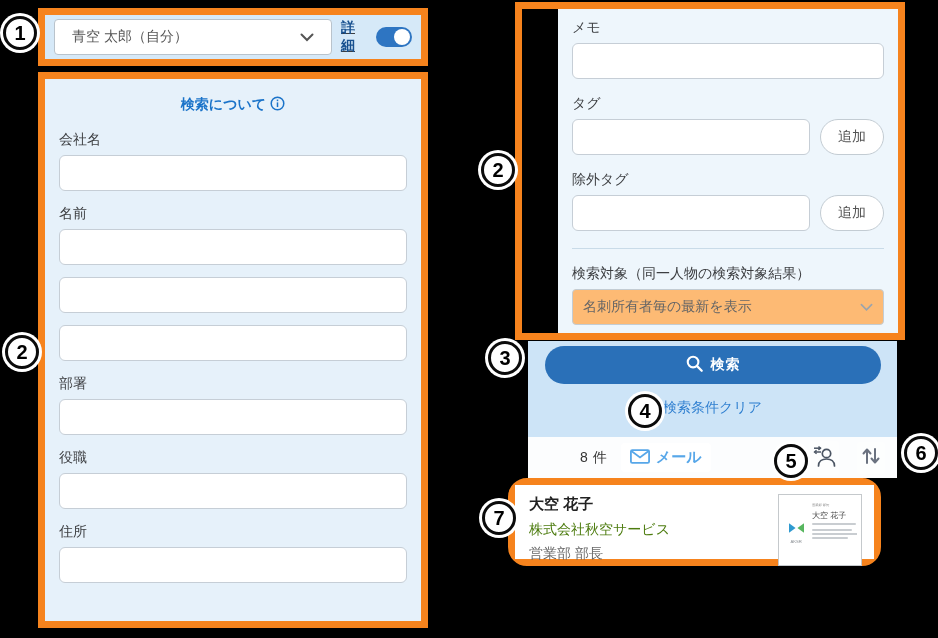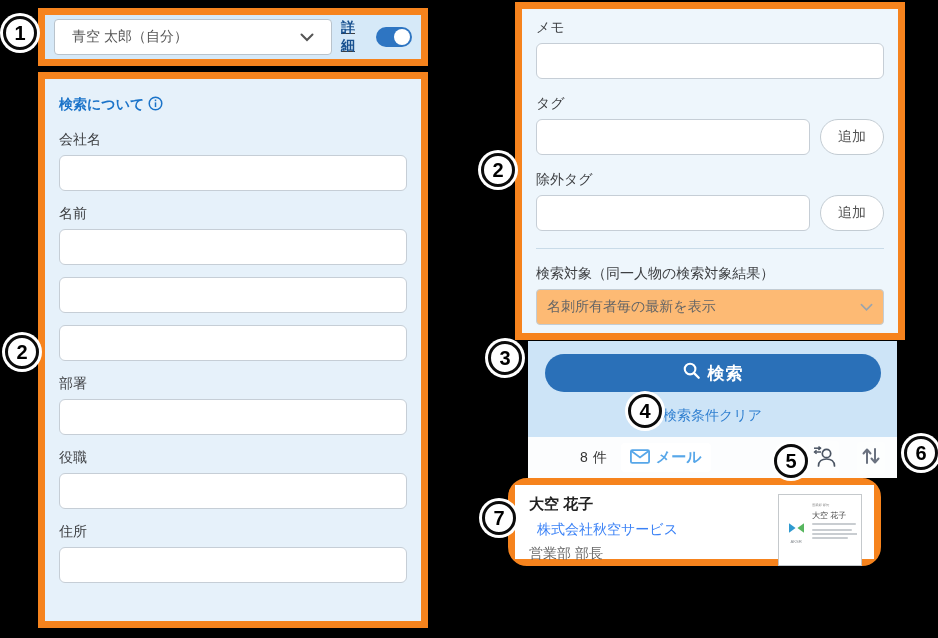--- a/index.html
+++ b/index.html
@@ -56,37 +56,37 @@
     position:absolute; right:2px; top:2px; width:16px; height:16px;
     border-radius:50%; background:#fff;
   }
 
   
   .left-box { left:38px; top:72px; width:390px; height:556px; }
   .left-inner {
     width:100%; height:100%; background:#e6f1fa; padding:16px 14px 0 14px;
     overflow:hidden;
   }
-  .about-row { text-align:left; height:22px; }
+  .about-row { text-align:center; height:22px; }
   .about-link {
     color:#1a73c9; font-size:14px; font-weight:600; cursor:pointer;
     display:inline-flex; align-items:center; gap:4px;
   }
   .field { margin-top:12px; }
   .field:first-of-type { margin-top:4px; }
   .f-label { font-size:14px; color:#3d3f42; height:20px; line-height:20px; margin-bottom:6px; }
   .text-input {
     width:100%; height:36px; background:#fff;
     border:1px solid #c6ced6; border-radius:6px;
     font-size:14px; padding:0 10px; outline:none;
     font-family:"Liberation Sans","DejaVu Sans",sans-serif;
   }
 
   
-  .right-box { left:515px; top:2px; width:390px; height:338px; }
+  .right-box { left:515px; top:2px; width:390px; height:338px;padding-left:36px; }
   .right-inner { width:100%; height:100%; background:#eef6fc; padding:8px 14px 0 14px; overflow:hidden; }
   .r-field { margin-bottom:6px; }
   .tag-row { display:flex; gap:10px; align-items:center; }
   .tag-row .text-input { flex:1; }
   .add-btn {
     flex:0 0 64px; height:36px; border-radius:18px; background:#fff;
     border:1px solid #c3ccd3; font-size:14px; color:#555;
     display:flex; align-items:center; justify-content:center; cursor:pointer;
   }
   .divider { height:1px; background:#c9dbe8; margin:17px 0 14px 0; }
@@ -96,22 +96,22 @@
     font-size:14px; color:#666; cursor:pointer;
   }
   .target-select .sel-text { flex:1; }
 
   
   .action-panel {
     position:absolute; left:528px; top:341px; width:369px; height:96px;
     background:#cde4f7; padding-top:5px;
   }
   .search-btn {
-    width:336px; height:38px; margin:8px auto; border-radius:19px;
-    background:#2a70b8; color:#fff; font-size:17px; font-weight:bold;
+    width:336px; height:38px; margin:0 auto; border-radius:19px;
+    background:#2a70b8; color:#fff; font-size:14px; font-weight:bold;
     display:flex; align-items:center; justify-content:center; gap:7px;
     cursor:pointer; letter-spacing:1px;
   }
   .clear-row { text-align:center; margin-top:14px; }
   .clear-link { color:#2f7fd0; font-size:14px; cursor:pointer; }
 
   
   .toolbar {
     position:absolute; left:528px; top:437px; width:369px; height:41px;
     background:#fcfdfe; display:flex; align-items:center;
@@ -122,21 +122,21 @@
     background:#fff; border-radius:4px; padding:5px 9px; cursor:pointer;
     font-size:15px; color:#57a7e9;font-weight:bold;
   }
   .tool-icons { margin-left:auto; display:flex; align-items:center; gap:18px; padding-right:12px; }
   .icon-btn { cursor:pointer; background:#fdfefe; border-radius:4px; padding:2px; display:flex; }
 
   
   .result-box { left:508px; top:478px; width:373px; height:88px;border-radius:19px; }
   .result-inner { width:100%; height:100%; background:#fff; padding:10px 14px; position:relative; }
   .res-name { font-size:15px; font-weight:bold; color:#222; margin-bottom:7px; }
-  .res-company { font-size:14px; color:#3b82f6; margin-bottom:6px;margin-left:8px; }
+  .res-company { font-size:14px; color:#4d7c0f; margin-bottom:6px; }
   .res-title { font-size:14px; color:#6a6a6a; }
   .card-thumb {
     position:absolute; right:12px; top:9px; width:84px; height:72px;
     background:#fff; border:1px solid #c5c9cc; display:flex; padding:8px 4px 4px 5px; gap:4px;
   }
   .thumb-logo { width:24px; display:flex; flex-direction:column; align-items:center; justify-content:center; gap:2px; }
   .thumb-logo .logo-text { font-size:6px; transform:scale(0.7); color:#8a8f94; }
   .thumb-body { flex:1; overflow:hidden; }
   .thumb-dept { font-size:6px; transform:scale(0.55); transform-origin:left top; color:#888; white-space:nowrap; }
   .thumb-name { font-size:8px; color:#444; white-space:nowrap; margin-top:-2px; }

